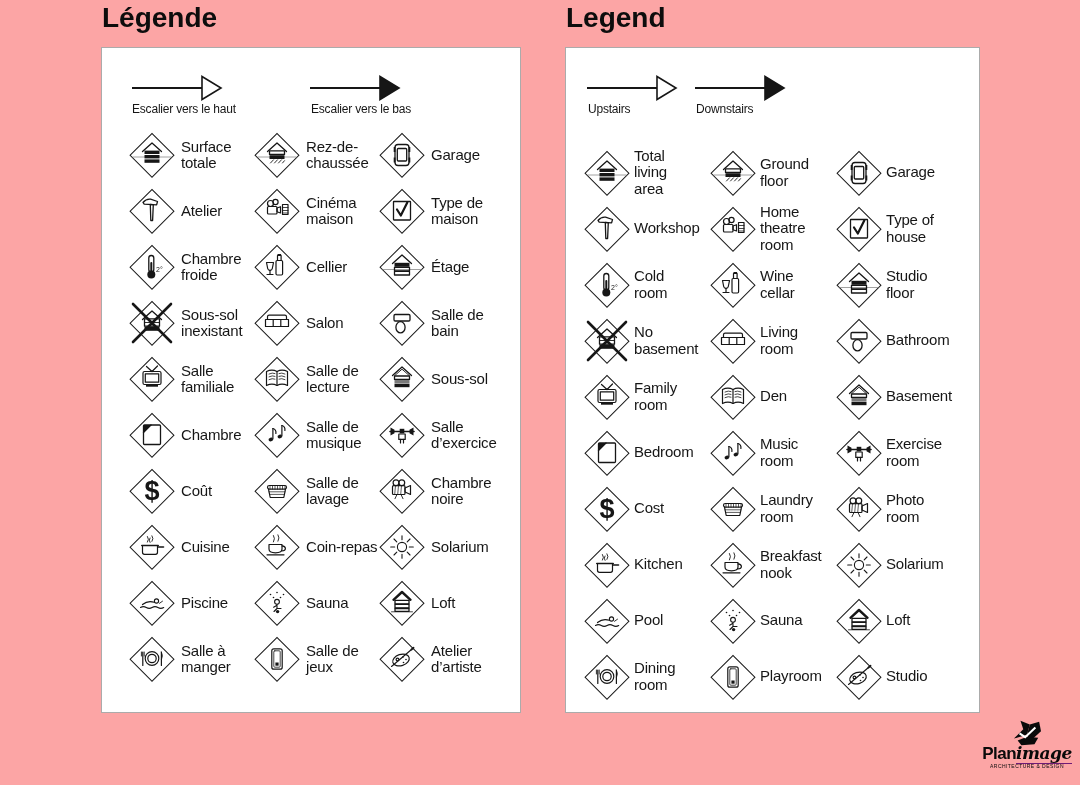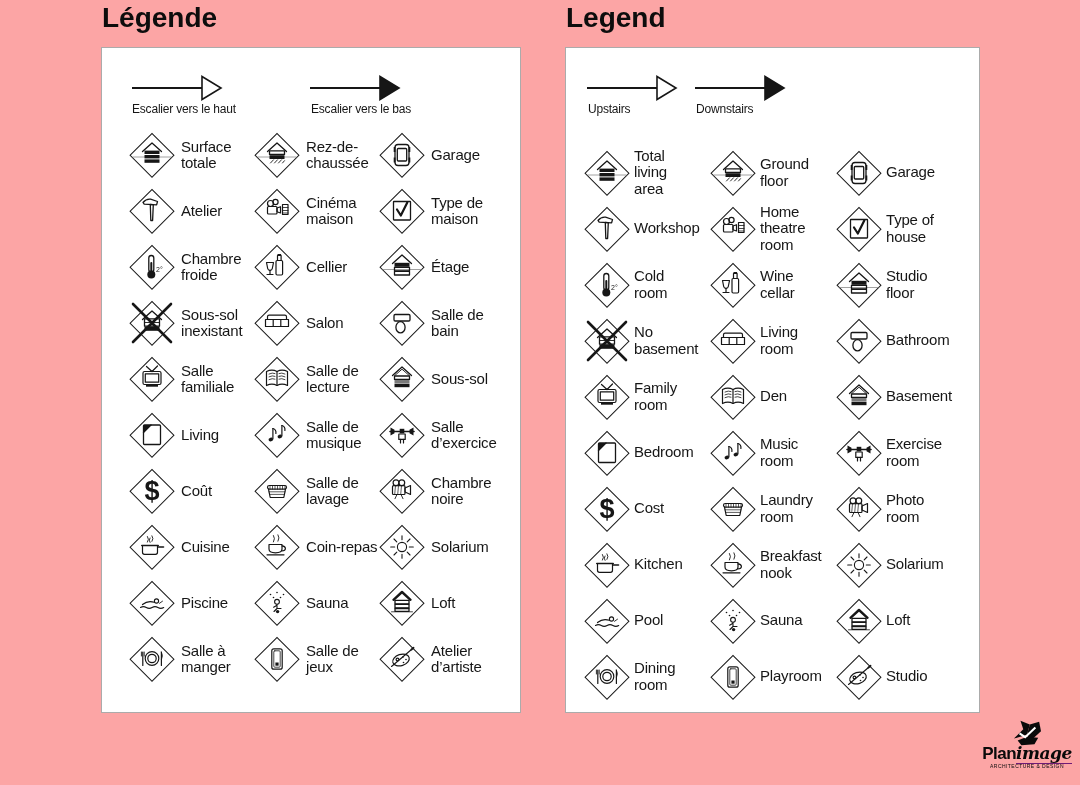--- a/index.html
+++ b/index.html
@@ -390,21 +390,21 @@
         </span>
         <span class="ilabel">Sous-sol</span>
       </div>
       <div class="cell">
         <span class="dicon">
           <span class="dsq"></span>
           <svg class="glyph" viewBox="0 0 46 46" aria-hidden="true">
             <use href="#g-bed"></use>
           </svg>
         </span>
-        <span class="ilabel">Living</span>
+        <span class="ilabel">Chambre</span>
       </div>
       <div class="cell">
         <span class="dicon">
           <span class="dsq"></span>
           <svg class="glyph" viewBox="0 0 46 46" aria-hidden="true">
             <use href="#g-music-notes"></use>
           </svg>
         </span>
         <span class="ilabel">Salle de musique</span>
       </div>

